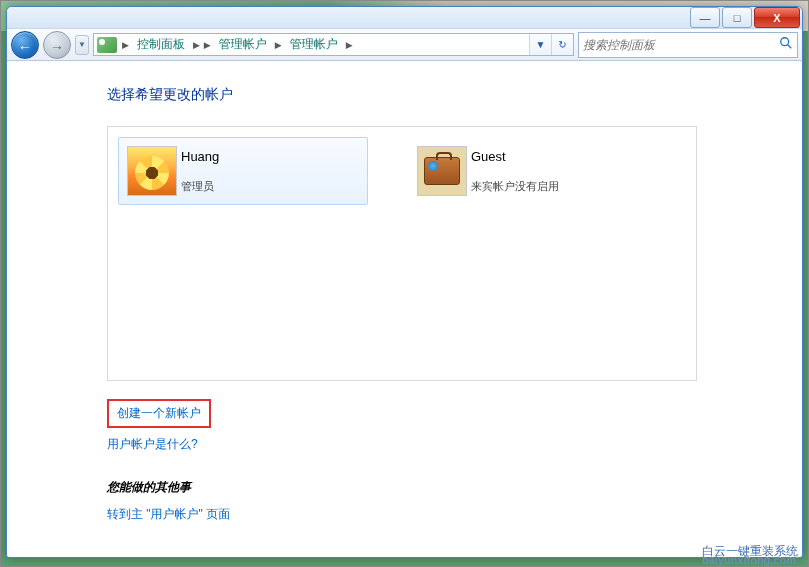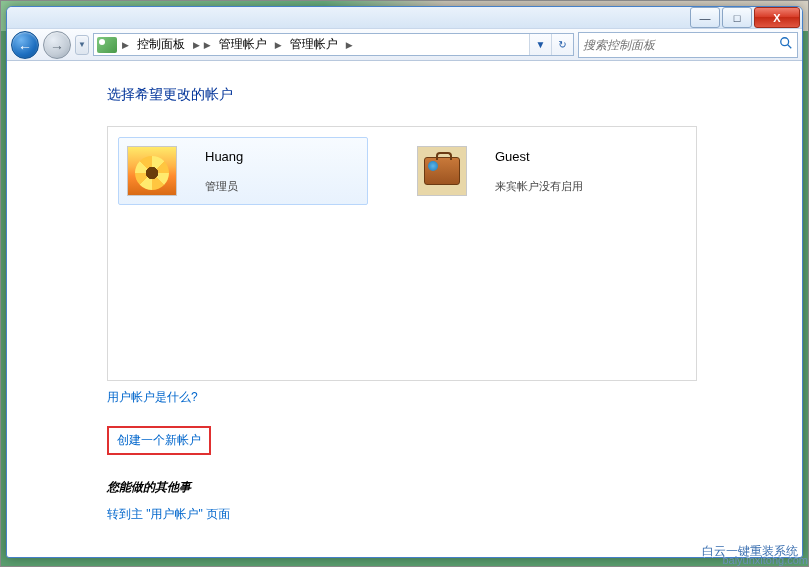--- a/index.html
+++ b/index.html
@@ -102,21 +102,21 @@
       border-radius: 2px;
       position: relative;
     }
     .addr-icon::after {
       content: ""; position: absolute; top: 2px; left: 2px; width: 6px; height: 6px;
       background: #fff; border-radius: 50%;
     }
     .crumb {
       display: flex; align-items: center;
       padding: 0 6px 0 6px; height: 100%;
-      color: #000000; white-space: nowrap;
+      color: #0f766e; white-space: nowrap;
       cursor: default;
     }
     .crumb-sep { color: #5a5a5a; font-size: 9px; padding: 0 2px; }
     .addr-refresh, .addr-drop {
       width: 22px; height: 100%;
       border-left: 1px solid #cbd7e6;
       display: flex; align-items: center; justify-content: center;
       color: #1e5aa8; font-size: 10px;
       background: linear-gradient(#fafcff,#eef3fa);
     }
@@ -147,21 +147,21 @@
       width: 590px; height: 255px;
       border: 1px solid #d9d9d9;
       background: #fff;
       padding: 10px;
       display: flex;
       align-items: flex-start;
     }
     .account-tile {
       width: 250px;
       padding: 8px;
-      display: flex; gap: 28px; align-items: center;
+      display: flex; gap: 4px; align-items: center;
       border: 1px solid transparent;
       border-radius: 2px;
     }
     .account-tile.selected {
       background: linear-gradient(#f7fbff,#e8f2fd);
       border: 1px solid #b8d6fb;
     }
     .avatar {
       width: 50px; height: 50px;
       border: 1px solid #c8c8c8;
@@ -222,23 +222,24 @@
       vertical-align: -2px; margin-right: 4px;
     }
     .watermark {
       position: absolute; right: 10px; bottom: 6px;
       font-size: 12px; font-family: "SimSun", serif;
       color: #3a6fb0;
       text-shadow: 1px 1px 0 #fff;
       pointer-events: none;
     }
     .watermark-sub {
-      position: absolute; right: 0; bottom: 0px;
+      position: absolute; right: 12px; bottom: 0px;
       font-size: 11px; color: #6a8fb8; font-family: Arial;
       pointer-events: none;
+      font-weight: bold;
     }
   </style>
 </head>
 <body>
 
 <div class="bg-decoration"></div>
 
 <div class="window">
 
   <div class="titlebar">
@@ -294,28 +295,28 @@
         <div class="avatar suitcase">
             <div class="suitcase-body"></div>
           </div>
         <div class="account-text">
           <div class="name">Guest</div>
           <div class="role">来宾帐户没有启用</div>
         </div>
       </div>
     </div>
 
-    <div class="link-row" style="margin-top:6px">
-      <span class="link">用户帐户是什么?</span>
-    </div>
     <div class="link-row">
       <span class="highlighted-link">
         <span class="link">创建一个新帐户</span>
       </span>
     </div>
+    <div class="link-row" style="margin-top:6px">
+      <span class="link">用户帐户是什么?</span>
+    </div>
 
     <div class="section-head">您能做的其他事</div>
     <div style="margin-top:6px">
       <span class="link">转到主 "用户帐户" 页面</span>
     </div>
   </div>
 </div>
 
 <div class="watermark">白云一键重装系统</div>
 <div class="watermark-sub">baiyunxitong.com</div>

